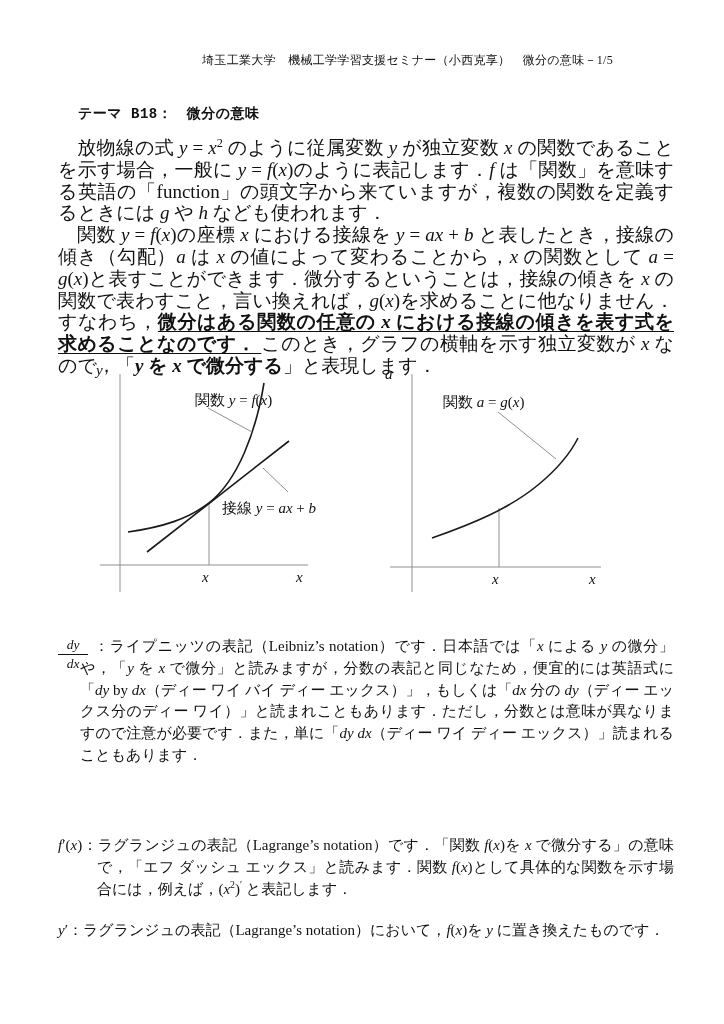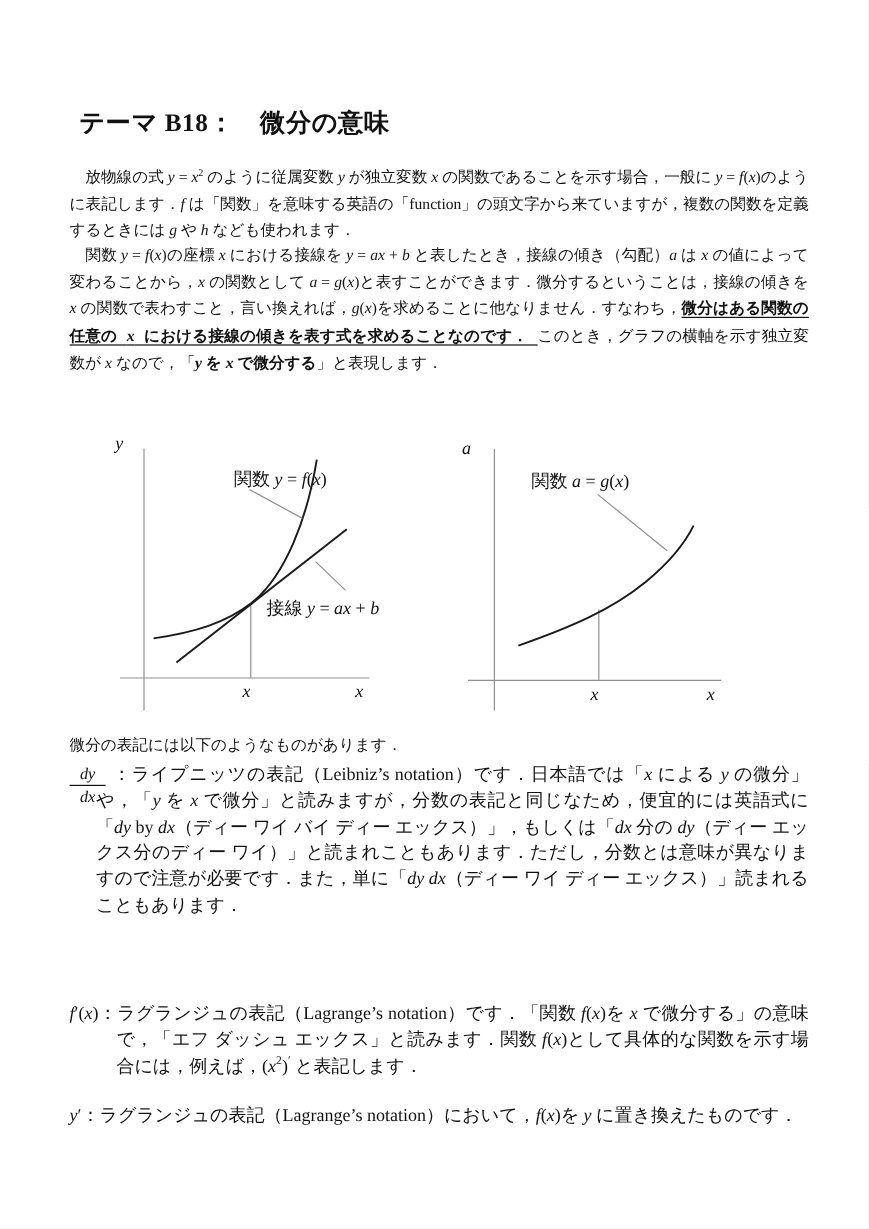--- a/index.html
+++ b/index.html
@@ -10,36 +10,36 @@
     font-family:"Liberation Serif","DejaVu Serif",serif;
     color:#111;
     overflow:hidden;
   }
   .header{
     position:absolute;top:52px;right:111px;
     font-size:12px;line-height:16px;white-space:nowrap;
     letter-spacing:0.3px;
   }
   .title{
-    position:absolute;top:88px;left:62px;margin:4px;
-    font-family:Liberation Serif, serif;
-    font-size:21px;font-weight:bold;line-height:20px;
+    position:absolute;top:88px;left:62px;margin:16px;
+    font-family:Liberation Mono, monospace;
+    font-size:14px;font-weight:bold;line-height:20px;
     letter-spacing:0.5px;
   }
   .textcol{
     position:absolute;left:58px;width:616px;
-    font-size:13px;line-height:21.8px;
+    font-size:19px;line-height:21.8px;
     text-align:justify;
   }
   .textcol p{margin:0;}
   
   .s-i{font-style:italic;}
   .s-b{font-weight:bold;}
   .s-bi{font-weight:bold;font-style:italic;}
-  .s-bu{font-weight:bold;text-decoration:underline;text-underline-offset:3px;text-decoration-thickness:1px;font-family:Liberation Mono, monospace;}
+  .s-bu{font-weight:bold;text-decoration:underline;text-underline-offset:3px;text-decoration-thickness:1px;}
   .s-biu{font-weight:bold;font-style:italic;text-decoration:underline;text-underline-offset:3px;text-decoration-thickness:1px;}
   .s-sup{vertical-align:super;font-size:0.65em;line-height:0;}
   
   .notation-item{position:absolute;left:58px;width:616px;font-size:15px;line-height:21.8px;text-align:justify;}
   .notation-item p{margin:0;}
   .ntext-leibniz{padding-left:22px;text-indent:14px;}
   .hang39{padding-left:39px;text-indent:-39px;}
   .frac{
     position:absolute;left:0;top:1px;width:30px;text-align:center;
     font-style:italic;font-size:13.5px;line-height:16px;text-indent:0;
@@ -50,20 +50,21 @@
   .figure{position:absolute;font-size:15px;line-height:20px;}
   .figure svg{position:absolute;left:0;top:0;}
   .fig-label{position:absolute;white-space:nowrap;}
   .axis-letter{font-style:italic;}
 </style>
 </head>
 <body>
 
 <div class="page">
 
+  <div class="header">埼玉工業大学　機械工学学習支援セミナー（小西克享）　微分の意味－1/5</div>
 
   <h1 class="title">テーマ B18：　微分の意味</h1>
 
   <div class="textcol" style="top:137px;">
     <p><span>　放物線の式 </span><span class="s-i">y</span><span> = </span><span class="s-i">x</span><span class="s-sup">2</span><span> のように従属変数 </span><span class="s-i">y</span><span> が独立変数 </span><span class="s-i">x</span><span> の関数であることを示す場合，一般に </span><span class="s-i">y</span><span> = </span><span class="s-i">f</span><span>(</span><span class="s-i">x</span><span>)のように表記します．</span><span class="s-i">f</span><span> は「関数」を意味する英語の「function」の頭文字から来ていますが，複数の関数を定義するときには </span><span class="s-i">g</span><span> や </span><span class="s-i">h</span><span> なども使われます．</span></p>
     <p><span>　関数 </span><span class="s-i">y</span><span> = </span><span class="s-i">f</span><span>(</span><span class="s-i">x</span><span>)の座標 </span><span class="s-i">x</span><span> における接線を </span><span class="s-i">y</span><span> = </span><span class="s-i">ax</span><span> + </span><span class="s-i">b</span><span> と表したとき，接線の傾き（勾配）</span><span class="s-i">a</span><span> は </span><span class="s-i">x</span><span> の値によって変わることから，</span><span class="s-i">x</span><span> の関数として </span><span class="s-i">a</span><span> = </span><span class="s-i">g</span><span>(</span><span class="s-i">x</span><span>)と表すことができます．微分するということは，接線の傾きを </span><span class="s-i">x</span><span> の関数で表わすこと，言い換えれば，</span><span class="s-i">g</span><span>(</span><span class="s-i">x</span><span>)を求めることに他なりません．すなわち，</span><span class="s-bu">微分はある関数の任意の </span><span class="s-biu">x</span><span class="s-bu"> における接線の傾きを表す式を求めることなのです． </span><span>このとき，グラフの横軸を示す独立変数が </span><span class="s-i">x</span><span> なので，「</span><span class="s-bi">y</span><span class="s-b"> を </span><span class="s-bi">x</span><span class="s-b"> で微分する</span><span>」と表現します．</span></p>
   </div>
 
   <div class="figure" style="left:88px;top:362px;width:300px;height:238px;">
     <svg width="300" height="238" viewBox="0 0 300 238">
@@ -89,23 +90,20 @@
       <line x1="114" y1="146" x2="114" y2="205" stroke="#909090" stroke-width="1"></line>
       <path d="M47,176 C90,161 125,146 153,123 C170,109 185,92 193,76" fill="none" stroke="#1a1a1a" stroke-width="1.6"></path>
       <line x1="113" y1="50" x2="171" y2="97" stroke="#909090" stroke-width="1"></line>
     </svg>
     <span class="fig-label axis-letter" style="left:0px;top:2px;">a</span>
     <span class="fig-label" style="left:58px;top:30px;"><span>関数 </span><span class="s-i">a</span><span> = </span><span class="s-i">g</span><span>(</span><span class="s-i">x</span><span>)</span></span>
     <span class="fig-label axis-letter" style="left:107px;top:207px;">x</span>
     <span class="fig-label axis-letter" style="left:204px;top:207px;">x</span>
   </div>
 
-  <div class="textcol" style="top:610px;">
-    <p>微分の表記には以下のようなものがあります．</p>
-  </div>
 
   <div class="notation-item" style="top:636px;font-family:Liberation Serif, serif;">
     <span class="frac">
       <span class="num">dy</span>
       <span class="den">dx</span>
     </span>
     <p class="ntext-leibniz"><span>：ライプニッツの表記（Leibniz’s notation）です．日本語では「</span><span class="s-i">x</span><span> による </span><span class="s-i">y</span><span> の微分」や，「</span><span class="s-i">y</span><span> を </span><span class="s-i">x</span><span> で微分」と読みますが，分数の表記と同じなため，便宜的には英語式に「</span><span class="s-i">dy</span><span> by </span><span class="s-i">dx</span><span>（ディー ワイ バイ ディー エックス）」，もしくは「</span><span class="s-i">dx</span><span> 分の </span><span class="s-i">dy</span><span>（ディー エックス分のディー ワイ）」と読まれこともあります．ただし，分数とは意味が異なりますので注意が必要です．また，単に「</span><span class="s-i">dy dx</span><span>（ディー ワイ ディー エックス）」読まれることもあります．</span></p>
   </div>
 
   <div class="notation-item" style="top:835px;">

